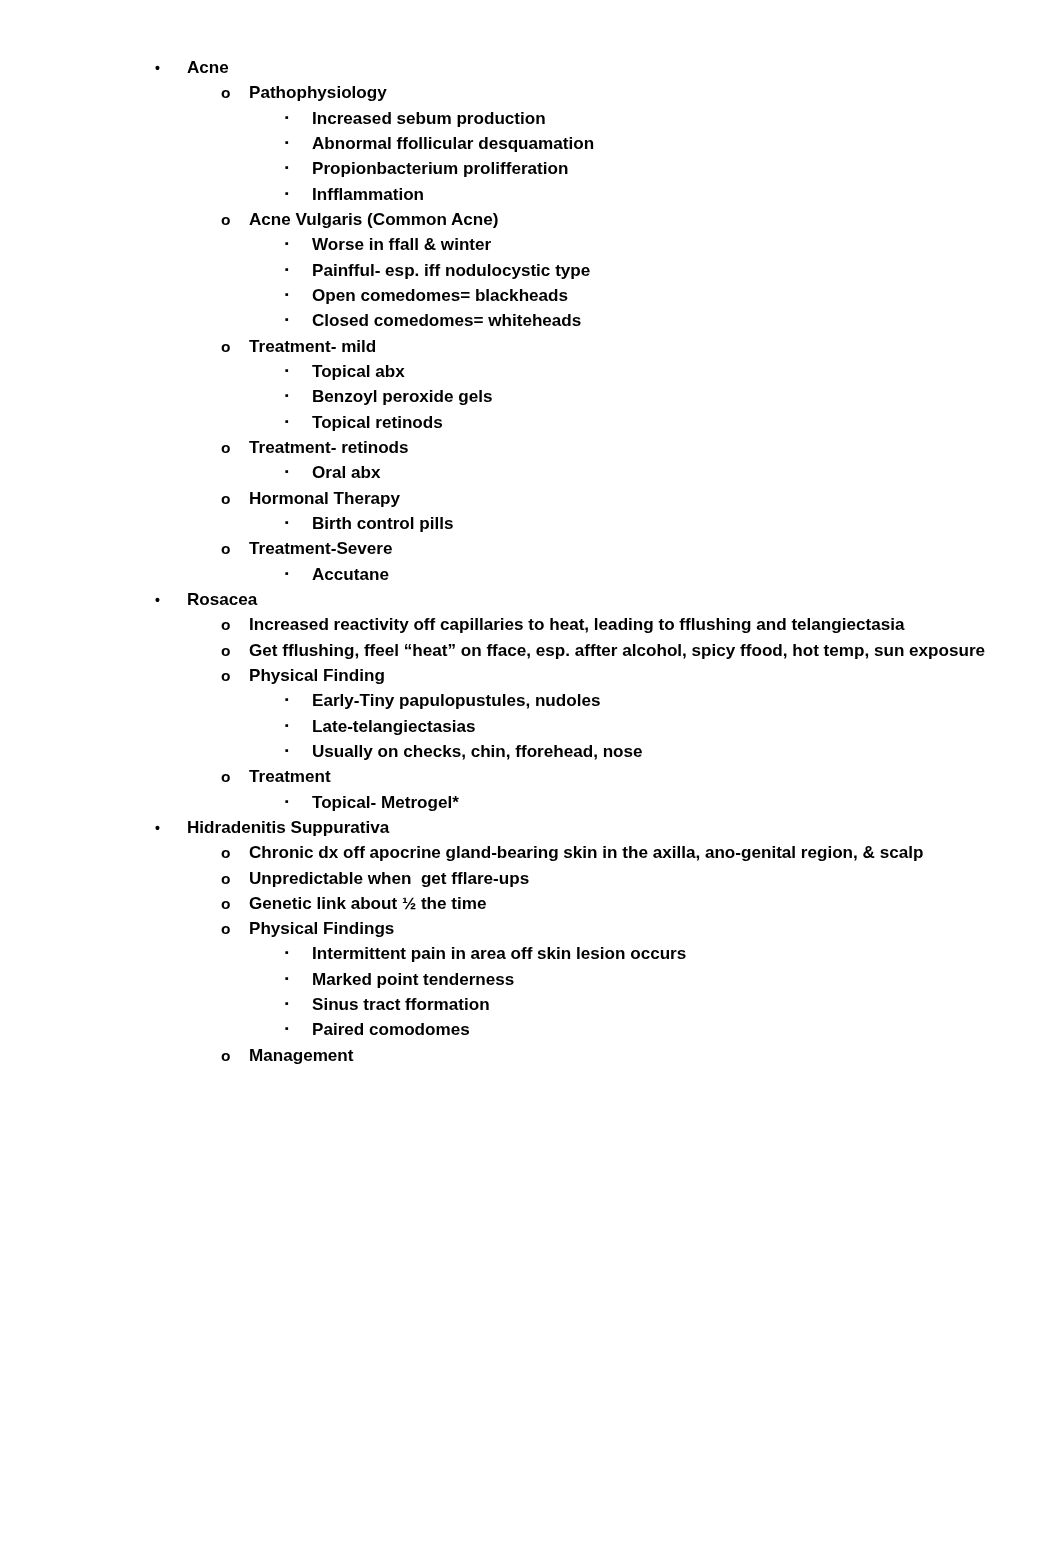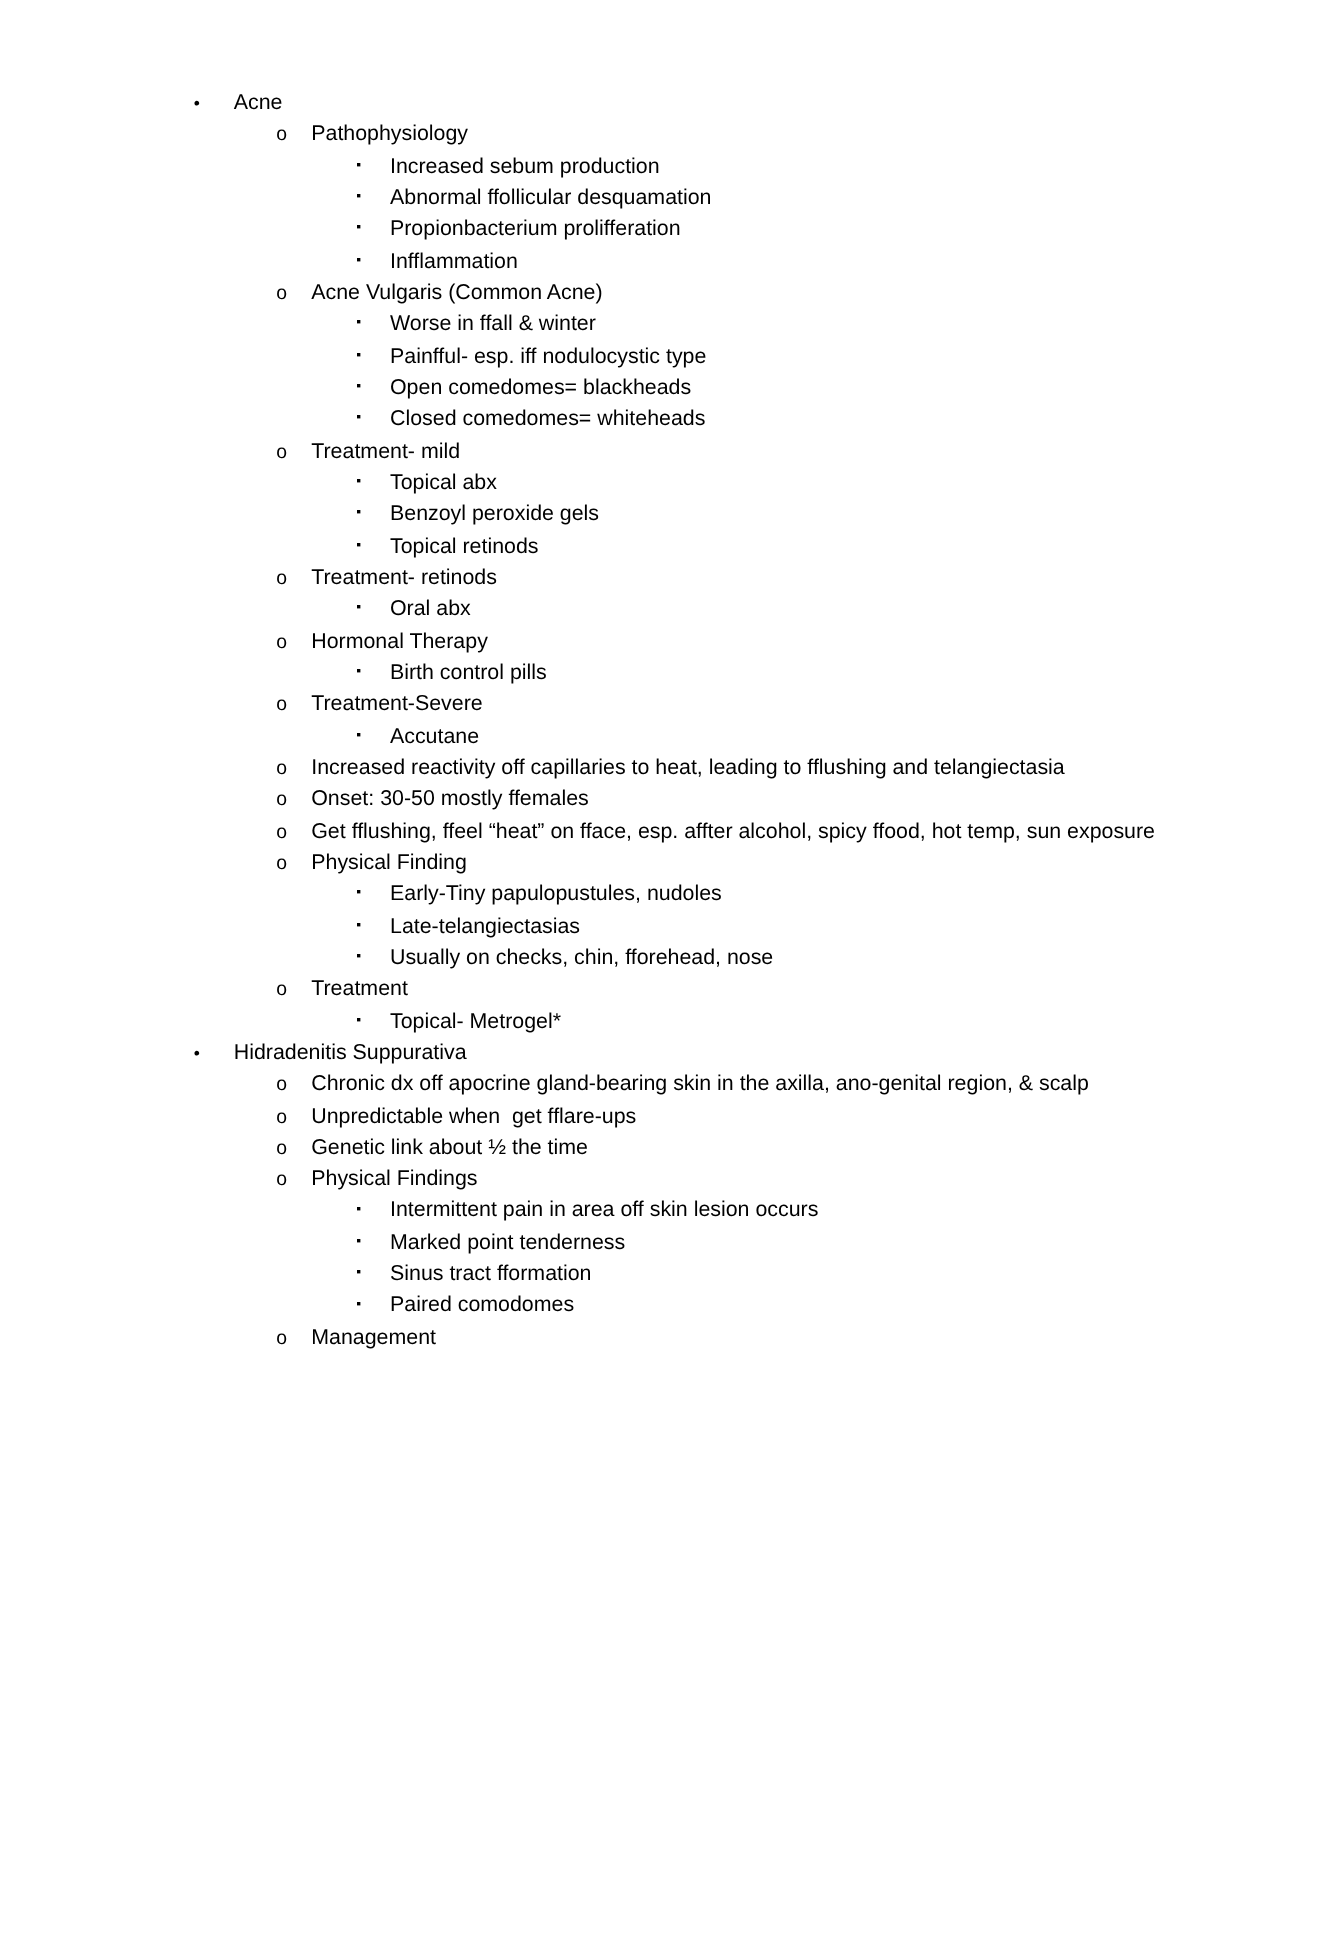--- a/index.html
+++ b/index.html
@@ -63,21 +63,21 @@
     top: -3px;
   }
   .bullet-dot::before { content: "\2022"; }
   .bullet-circle::before { content: "o"; }
   .bullet-square::before { content: "\25AA"; }
 </style>
 </head>
 <body>
 
 <div class="page">
-  <div class="outline" id="outline-root" style="padding-top: 69px;">
+  <div class="outline" id="outline-root" style="padding-top: 55px; font-weight: bold;">
       <div class="row lvl1"><span class="marker bullet-dot"></span><span class="label">Acne</span></div>
       <div class="row lvl2"><span class="marker bullet-circle"></span><span class="label">Pathophysiology</span></div>
       <div class="row lvl3"><span class="marker bullet-square"></span><span class="label">Increased sebum production</span></div>
       <div class="row lvl3"><span class="marker bullet-square"></span><span class="label">Abnormal ffollicular desquamation</span></div>
       <div class="row lvl3"><span class="marker bullet-square"></span><span class="label">Propionbacterium prolifferation</span></div>
       <div class="row lvl3"><span class="marker bullet-square"></span><span class="label">Infflammation</span></div>
       <div class="row lvl2"><span class="marker bullet-circle"></span><span class="label">Acne Vulgaris (Common Acne)</span></div>
       <div class="row lvl3"><span class="marker bullet-square"></span><span class="label">Worse in ffall &amp; winter</span></div>
       <div class="row lvl3"><span class="marker bullet-square"></span><span class="label">Painfful- esp. iff nodulocystic type</span></div>
       <div class="row lvl3"><span class="marker bullet-square"></span><span class="label">Open comedomes= blackheads</span></div>
@@ -85,22 +85,22 @@
       <div class="row lvl2"><span class="marker bullet-circle"></span><span class="label">Treatment- mild</span></div>
       <div class="row lvl3"><span class="marker bullet-square"></span><span class="label">Topical abx</span></div>
       <div class="row lvl3"><span class="marker bullet-square"></span><span class="label">Benzoyl peroxide gels</span></div>
       <div class="row lvl3"><span class="marker bullet-square"></span><span class="label">Topical retinods</span></div>
       <div class="row lvl2"><span class="marker bullet-circle"></span><span class="label">Treatment- retinods</span></div>
       <div class="row lvl3"><span class="marker bullet-square"></span><span class="label">Oral abx</span></div>
       <div class="row lvl2"><span class="marker bullet-circle"></span><span class="label">Hormonal Therapy</span></div>
       <div class="row lvl3"><span class="marker bullet-square"></span><span class="label">Birth control pills</span></div>
       <div class="row lvl2"><span class="marker bullet-circle"></span><span class="label">Treatment-Severe</span></div>
       <div class="row lvl3"><span class="marker bullet-square"></span><span class="label">Accutane</span></div>
+      <div class="row lvl1"><span class="marker bullet-dot"></span><span class="label">Rosacea</span></div>
       <div class="row lvl2"><span class="marker bullet-circle"></span><span class="label">Increased reactivity off capillaries to heat, leading to fflushing and telangiectasia</span></div>
-      <div class="row lvl2"><span class="marker bullet-circle"></span><span class="label">Onset: 30-50 mostly ffemales</span></div>
       <div class="row lvl2"><span class="marker bullet-circle"></span><span class="label">Get fflushing, ffeel “heat” on fface, esp. affter alcohol, spicy ffood, hot temp, sun exposure</span></div>
       <div class="row lvl2"><span class="marker bullet-circle"></span><span class="label">Physical Finding</span></div>
       <div class="row lvl3"><span class="marker bullet-square"></span><span class="label">Early-Tiny papulopustules, nudoles</span></div>
       <div class="row lvl3"><span class="marker bullet-square"></span><span class="label">Late-telangiectasias</span></div>
       <div class="row lvl3"><span class="marker bullet-square"></span><span class="label">Usually on checks, chin, fforehead, nose</span></div>
       <div class="row lvl2"><span class="marker bullet-circle"></span><span class="label">Treatment</span></div>
       <div class="row lvl3"><span class="marker bullet-square"></span><span class="label">Topical- Metrogel*</span></div>
       <div class="row lvl1"><span class="marker bullet-dot"></span><span class="label">Hidradenitis Suppurativa</span></div>
       <div class="row lvl2"><span class="marker bullet-circle"></span><span class="label">Chronic dx off apocrine gland-bearing skin in the axilla, ano-genital region, &amp; scalp</span></div>
       <div class="row lvl2"><span class="marker bullet-circle"></span><span class="label">Unpredictable when  get fflare-ups</span></div>

